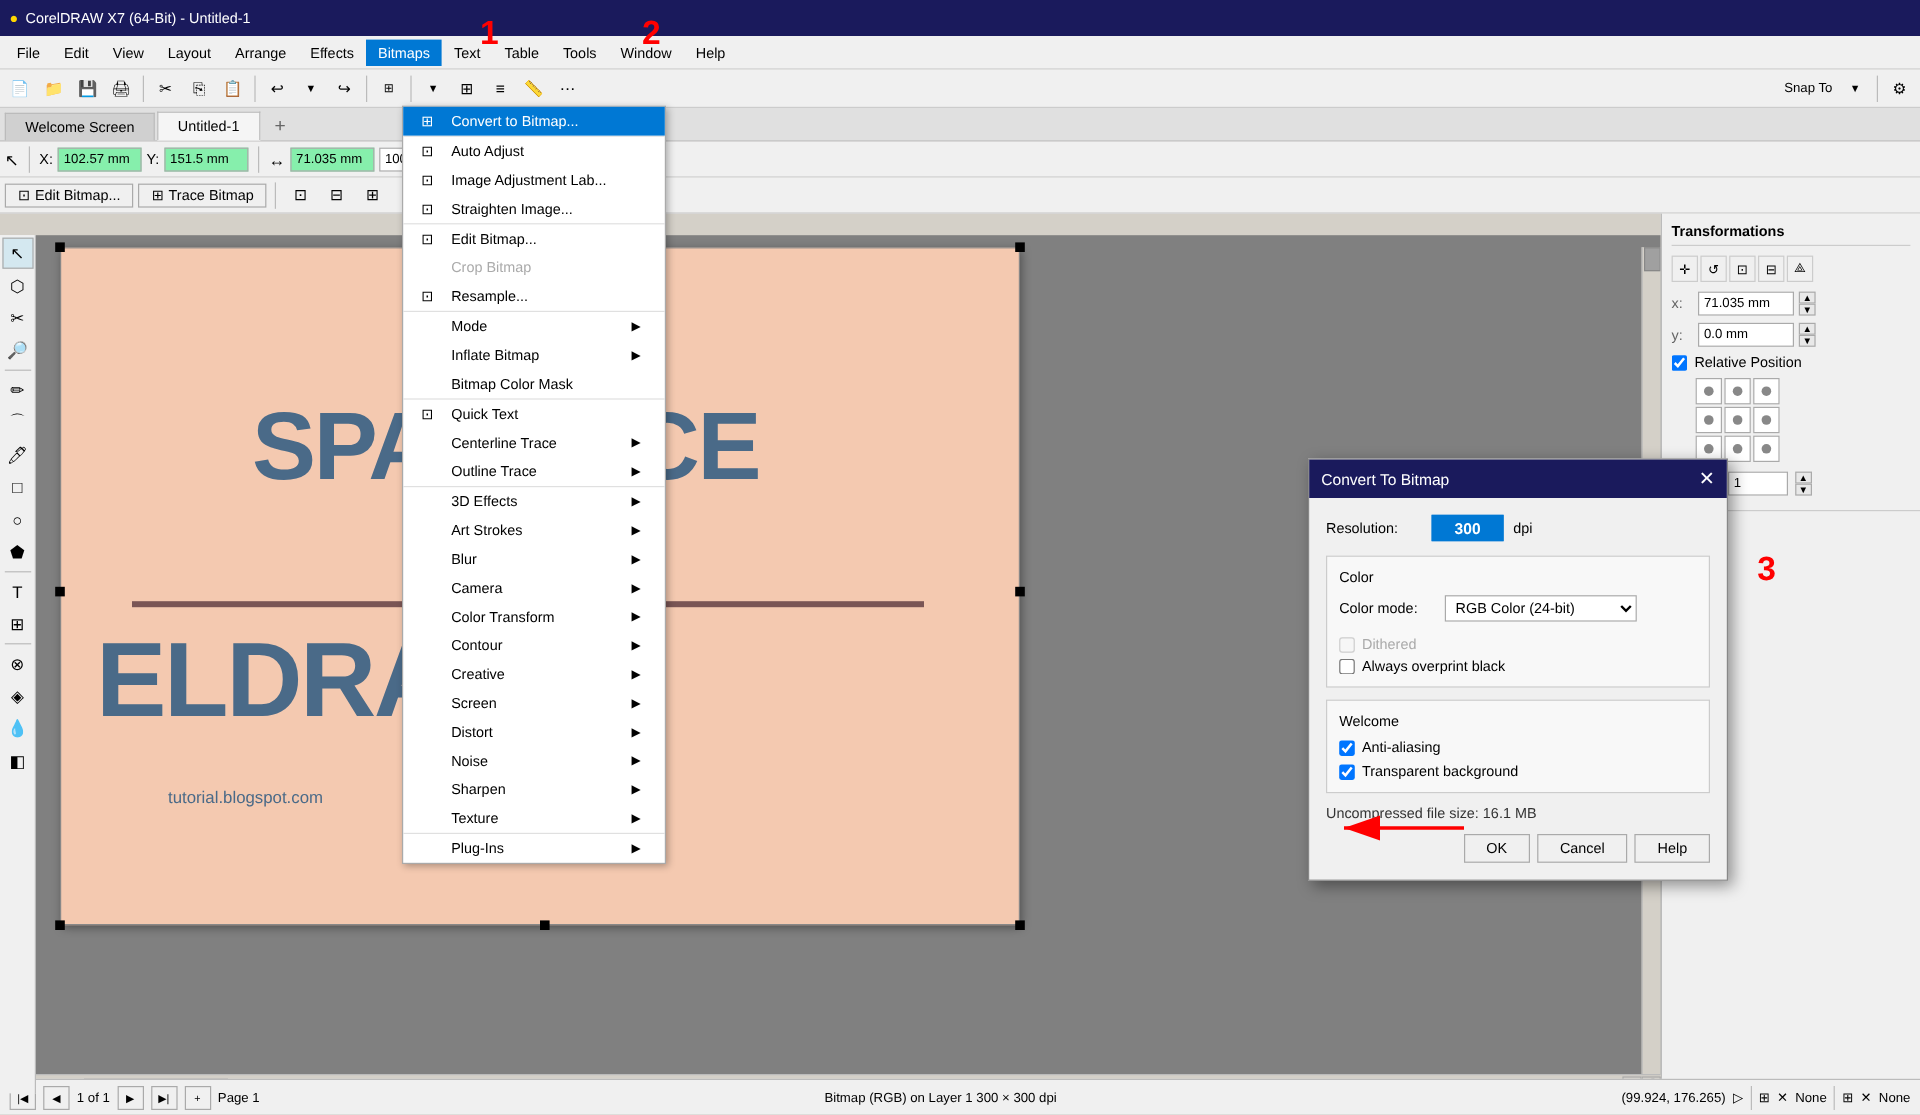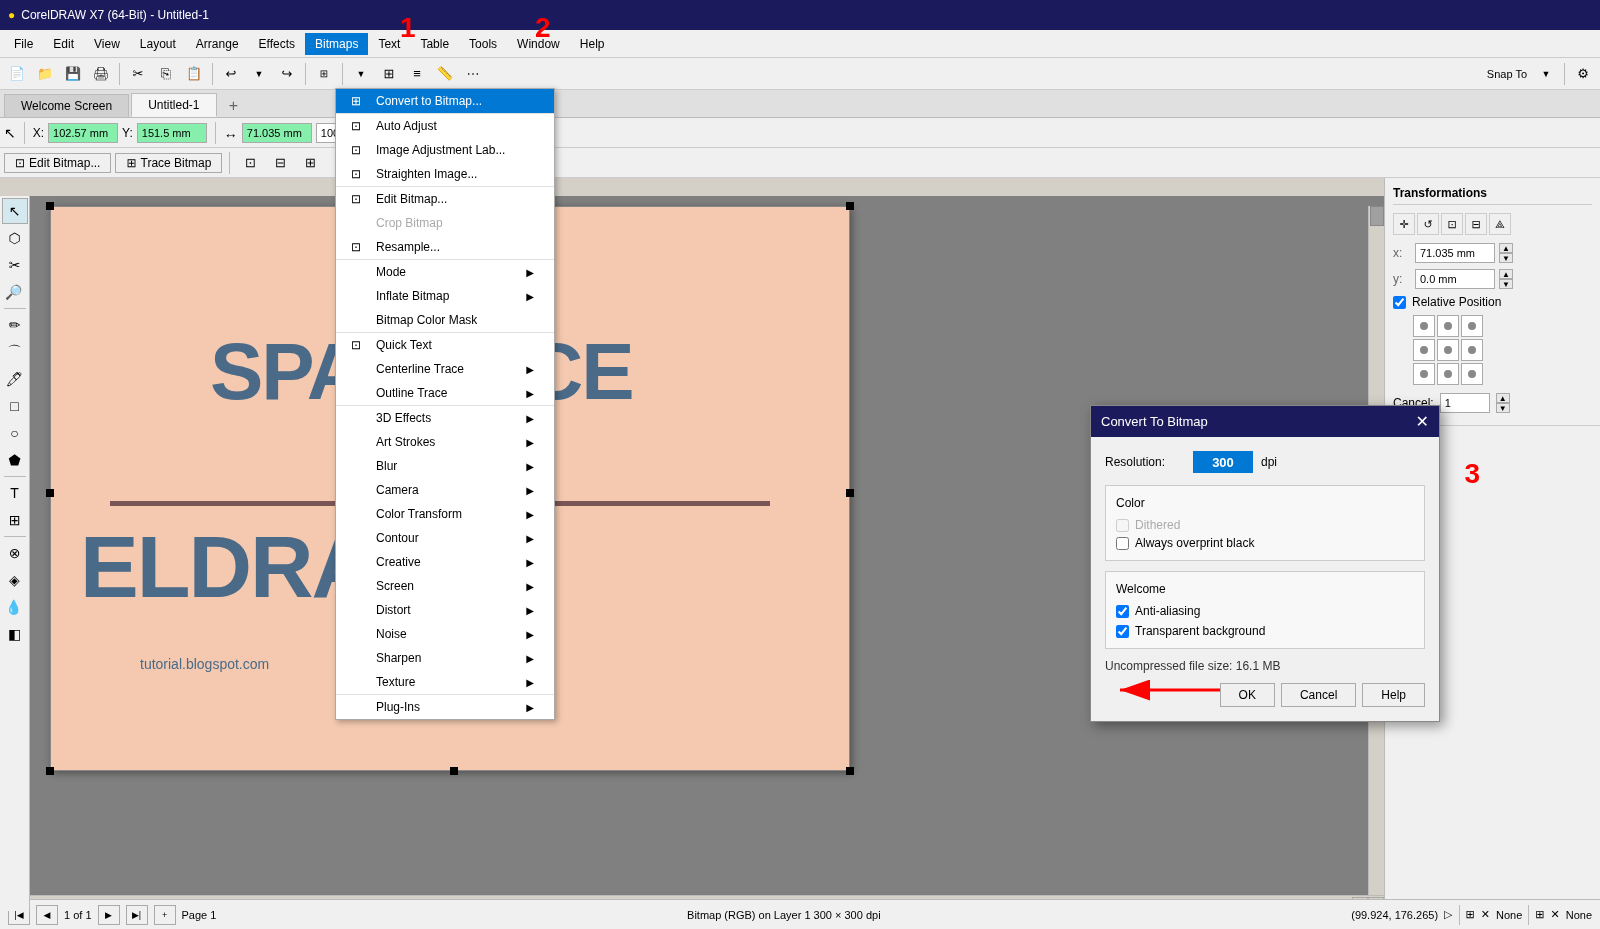--- a/index.html
+++ b/index.html
@@ -45,21 +45,21 @@
     
     #bitmaps-menu { position: absolute; left: 335px; top: 88px; background: white; border: 1px solid #aaa; box-shadow: 2px 2px 6px rgba(0,0,0,0.3); z-index: 1000; width: 220px; }
     .menu-section { border-bottom: 1px solid #e0e0e0; }
     .drop-item { padding: 5px 20px 5px 40px; cursor: pointer; font-size: 12px; display: flex; align-items: center; justify-content: space-between; position: relative; }
     .drop-item.disabled { color: #aaa; cursor: default; text-align: right; }
     .drop-item .icon-prefix { position: absolute; left: 8px; width: 24px; text-align: center; }
     .drop-item .arrow { font-size: 10px; }
     .drop-item.active-convert { background: #0078d4; color: white; }
 
     
-    #convert-dialog { position: absolute; right: 160px; top: 405px; width: 350px; background: #f0f0f0; border: 1px solid #888; box-shadow: 4px 4px 12px rgba(0,0,0,0.4); z-index: 2000; margin-left: 12px; }
+    #convert-dialog { position: absolute; right: 160px; top: 382px; width: 350px; background: #f0f0f0; border: 1px solid #888; box-shadow: 4px 4px 12px rgba(0,0,0,0.4); z-index: 2000; margin-left: 12px; }
     .dialog-titlebar { background: #1a1a5c; color: white; padding: 6px 10px; display: flex; justify-content: space-between; align-items: center; font-size: 13px; }
     .dialog-close { cursor: pointer; color: white; font-size: 16px; }
     .dialog-body { padding: 14px; }
     .dialog-row { display: flex; align-items: center; margin-bottom: 12px; gap: 8px; font-size: 12px; }
     .dialog-label { min-width: 80px; font-size: 12px; }
     .dialog-select { height: 22px; border: 1px solid #aaa; background: white; font-size: 12px; padding: 0 4px; }
     .dialog-section { border: 1px solid #ccc; padding: 10px; margin-bottom: 10px; background: #f8f8f8; }
     .dialog-section-title { font-weight: normal; margin-bottom: 8px; font-size: 12px; }
     .dialog-input-blue { background: #0078d4; color: white; border: 1px solid #0078d4; width: 60px; height: 22px; font-size: 13px; font-weight: bold; text-align: center; padding: 0 4px; }
     .dialog-btn-row { display: flex; justify-content: flex-end; gap: 6px; margin-top: 10px; }
@@ -466,20 +466,28 @@
   <div class="dialog-body">
 
     <div class="dialog-row">
       <span class="dialog-label">Resolution:</span>
       <input class="dialog-input-blue" value="300" style="">
       <span>dpi</span>
     </div>
 
     <div class="dialog-section">
       <div class="dialog-section-title">Color</div>
+      <div class="dialog-row">
+        <span class="dialog-label">Color mode:</span>
+        <select class="dialog-select" style="width:160px;">
+          <option>RGB Color (24-bit)</option>
+          <option>CMYK Color (32-bit)</option>
+          <option>Grayscale (8-bit)</option>
+        </select>
+      </div>
       <div style="display:flex; align-items:center; gap:6px; margin-bottom:4px;">
         <input type="checkbox" disabled="" id="dithered" style="">
         <label for="dithered" style="color:#aaa; font-size:12px;">Dithered</label>
       </div>
       <div style="display:flex; align-items:center; gap:6px;">
         <input type="checkbox" id="overprint" style="">
         <label for="overprint" style="font-size:12px;">Always overprint black</label>
       </div>
     </div>
 

